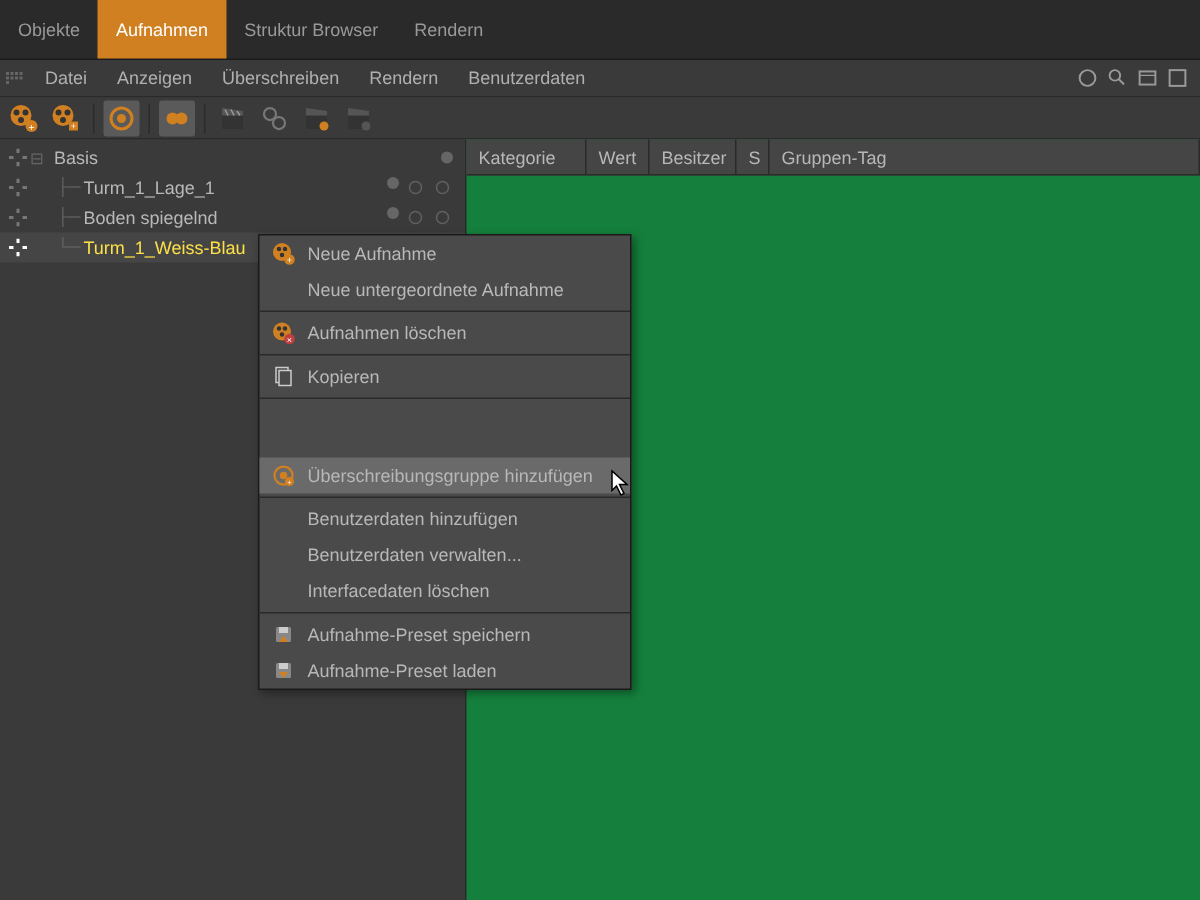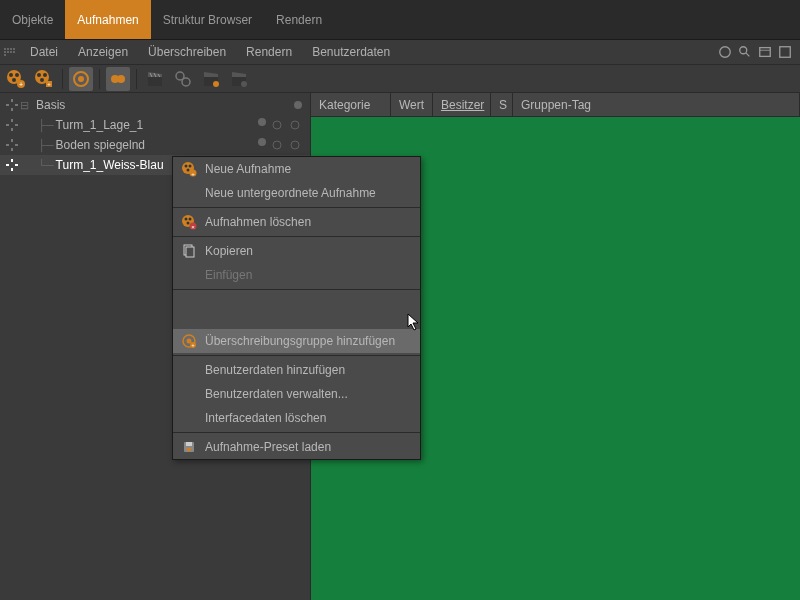--- a/index.html
+++ b/index.html
@@ -24,21 +24,21 @@
 .content { display: flex; height: calc(600px - 76px); }
 .left-panel { width: 310px; background: #3a3a3a; }
 .right-panel { flex: 1; background: #15803d; border-left: 1px solid #2a2a2a; }
 
 .tree { padding: 2px 0; }
 .tree-row { display: flex; align-items: center; height: 20px; padding-left: 4px; }
 .tree-marker { width: 16px; height: 16px; display: flex; align-items: center; justify-content: center; }
 .tree-indent { display: inline-block; }
 .tree-branch { color: #666; font-size: 11px; }
 .tree-label { flex: 1; padding-left: 2px; }
-.tree-label.selected { color: #ffffff; }
+.tree-label.selected { color: #fde047; }
 .tree-icons { display: flex; gap: 4px; padding-right: 8px; }
 .dot { width: 8px; height: 8px; border-radius: 50%; background: #666; }
 .gear-sm { width: 14px; height: 14px; opacity: 0.4; }
 
 .table-header { display: flex; background: #454545; height: 24px; border-bottom: 1px solid #2a2a2a; }
 .th { padding: 4px 8px; border-right: 1px solid #2a2a2a; color: #b8b8b8; display: flex; align-items: center; }
 
 .context-menu { position: absolute; left: 172px; top: 156px; width: 249px; background: #4a4a4a; border: 1px solid #1a1a1a; box-shadow: 2px 2px 6px rgba(0,0,0,0.4); }
 .ctx-item { display: flex; align-items: center; height: 24px; padding: 0 8px; gap: 8px; cursor: pointer; }
 .ctx-item.highlighted { background: #6a6a6a; margin-top: 39px; }
@@ -246,21 +246,21 @@
               <circle cx="7" cy="7" r="4" fill="none" stroke="#999"></circle>
             </svg>
           </div>
       </div>
     </div>
   </div>
   <div class="right-panel">
     <div class="table-header">
       <div class="th" style="width:80px;">Kategorie</div>
       <div class="th" style="width:42px;">Wert</div>
-      <div class="th" style="width:58px;text-decoration:underline;">Besitzer</div>
+      <div class="th" style="width:58px;">Besitzer</div>
       <div class="th" style="width:22px;">S</div>
       <div class="th" style="flex:1;">Gruppen-Tag</div>
     </div>
   </div>
 </div>
 
 <div class="context-menu" id="ctx-menu">
     <div class="ctx-item">
       <div class="ctx-icon">
         <svg width="16" height="16" viewBox="0 0 16 16">
@@ -295,24 +295,20 @@
     <div class="ctx-sep"></div>
     <div class="ctx-item">
       <div class="ctx-icon">
         <svg width="16" height="16" viewBox="0 0 16 16">
           <rect x="3" y="2" width="8" height="10" fill="none" stroke="#ccc"></rect>
           <rect x="5" y="4" width="8" height="10" fill="#4a4a4a" stroke="#ccc"></rect>
         </svg>
       </div>
       <div class="ctx-label">Kopieren</div>
     </div>
-    <div class="ctx-item disabled">
-      <div class="ctx-icon"></div>
-      <div class="ctx-label">Einfügen</div>
-    </div>
     <div class="ctx-sep"></div>
     <div class="ctx-item highlighted">
       <div class="ctx-icon">
         <svg width="16" height="16" viewBox="0 0 16 16">
           <circle cx="8" cy="8" r="6" fill="none" stroke="#d08020" stroke-width="1.5"></circle>
           <circle cx="8" cy="8" r="2.5" fill="#d08020"></circle>
           <circle cx="12" cy="12" r="3" fill="#d08020"></circle>
           <text x="12" y="14" font-size="5" fill="#fff" text-anchor="middle">+</text>
         </svg>
       </div>
@@ -330,20 +326,30 @@
     <div class="ctx-item">
       <div class="ctx-icon"></div>
       <div class="ctx-label">Interfacedaten löschen</div>
     </div>
     <div class="ctx-sep"></div>
     <div class="ctx-item">
       <div class="ctx-icon">
         <svg width="16" height="16" viewBox="0 0 16 16">
           <rect x="3" y="3" width="10" height="10" fill="#888" rx="1"></rect>
           <rect x="5" y="3" width="6" height="4" fill="#ccc"></rect>
+          <polygon points="8,9 11,13 5,13" fill="#d08020"></polygon>
+        </svg>
+      </div>
+      <div class="ctx-label">Aufnahme-Preset speichern</div>
+    </div>
+    <div class="ctx-item">
+      <div class="ctx-icon">
+        <svg width="16" height="16" viewBox="0 0 16 16">
+          <rect x="3" y="3" width="10" height="10" fill="#888" rx="1"></rect>
+          <rect x="5" y="3" width="6" height="4" fill="#ccc"></rect>
           <polygon points="8,13 11,9 5,9" fill="#d08020"></polygon>
         </svg>
       </div>
       <div class="ctx-label">Aufnahme-Preset laden</div>
     </div>
   </div>
 
 <svg class="cursor-arrow" viewBox="0 0 14 18">
   <path d="M1,1 L1,14 L4,11 L7,17 L9,16 L6,10 L11,10 Z" fill="#fff" stroke="#000" stroke-width="1"></path>
 </svg>

